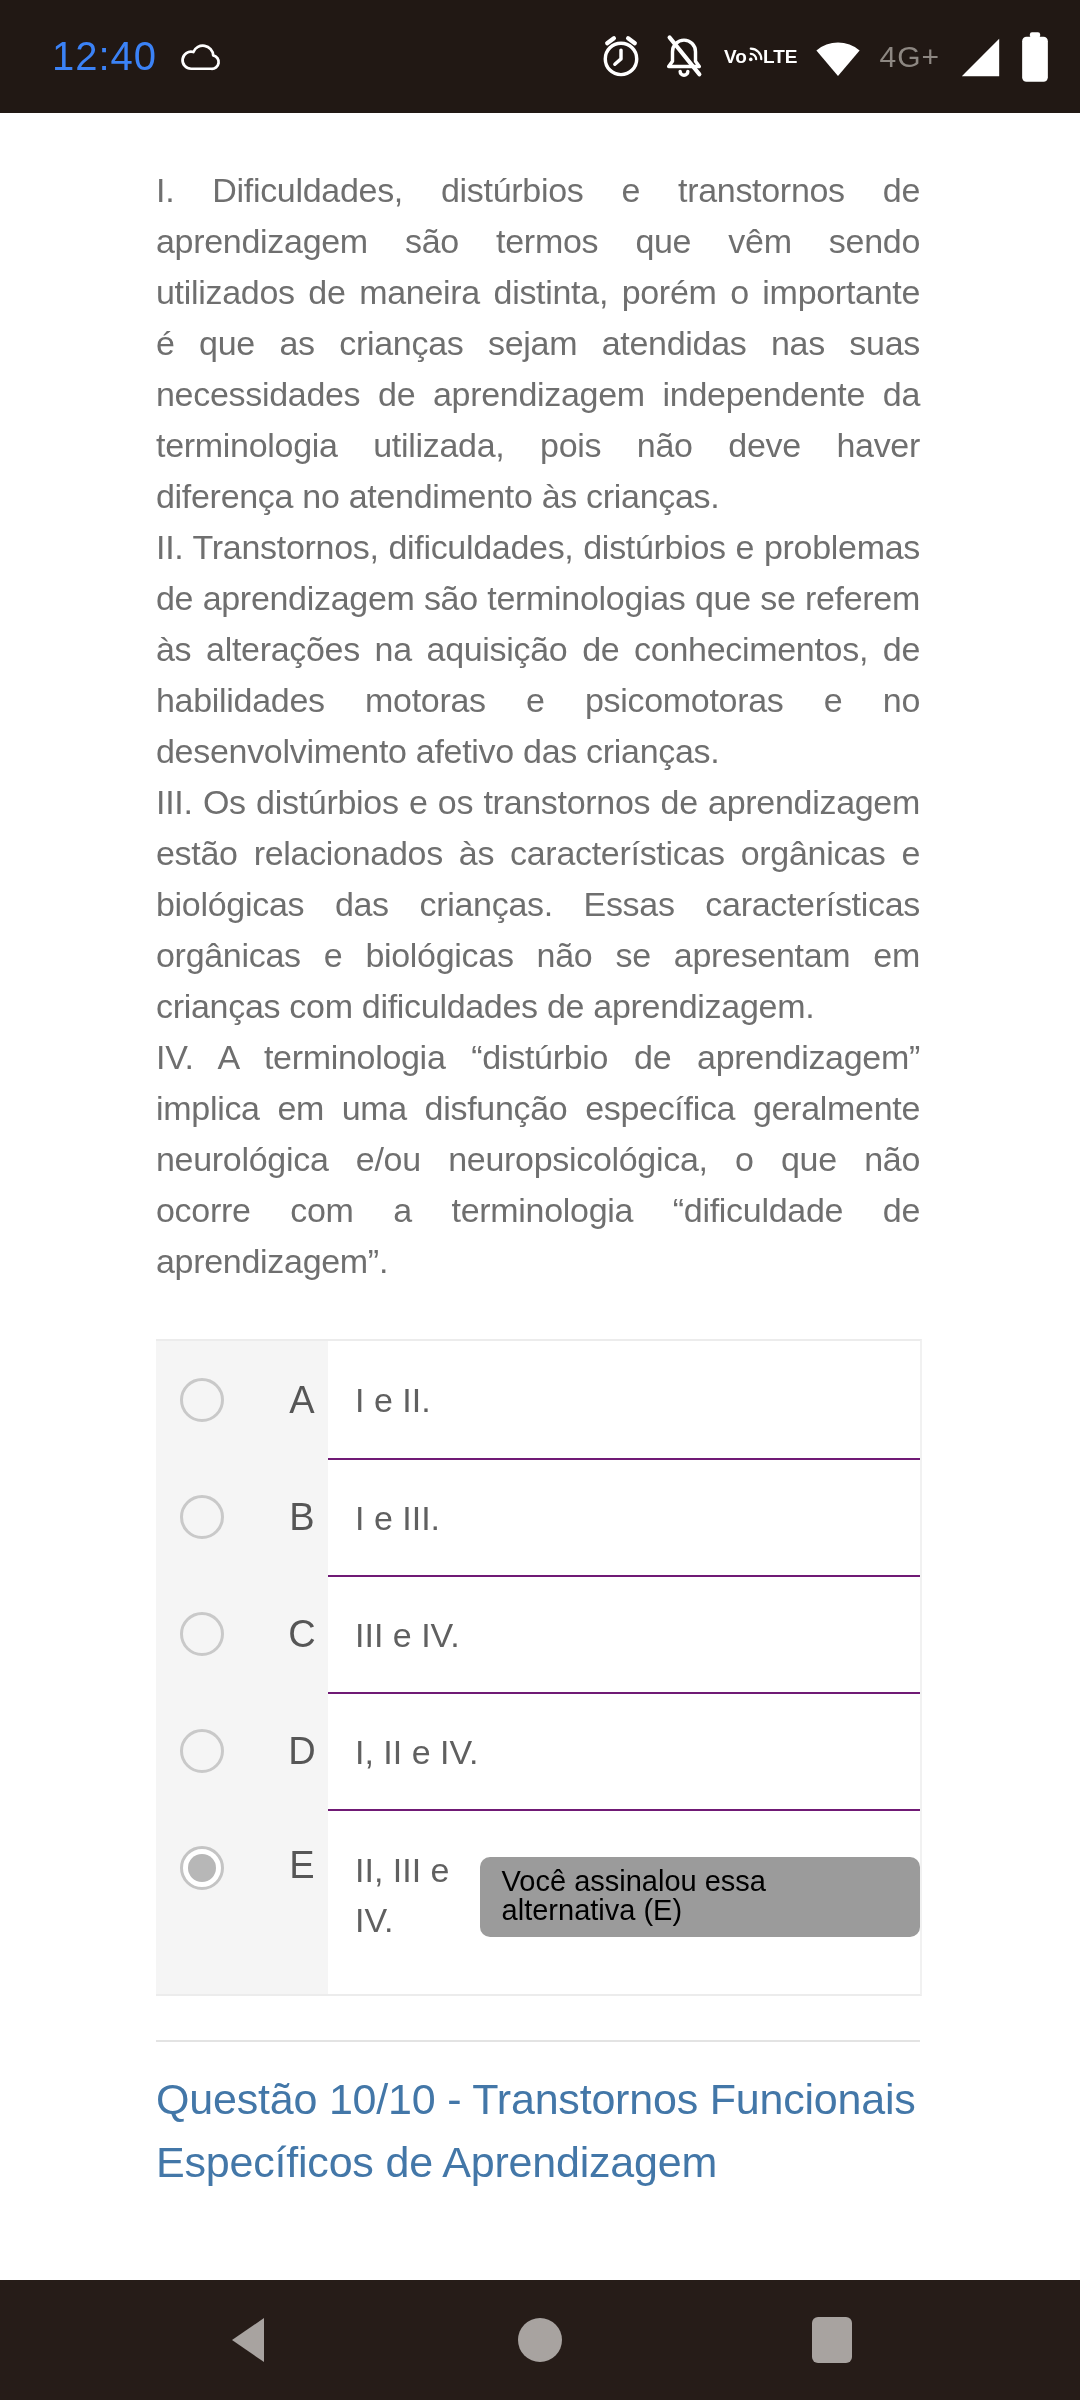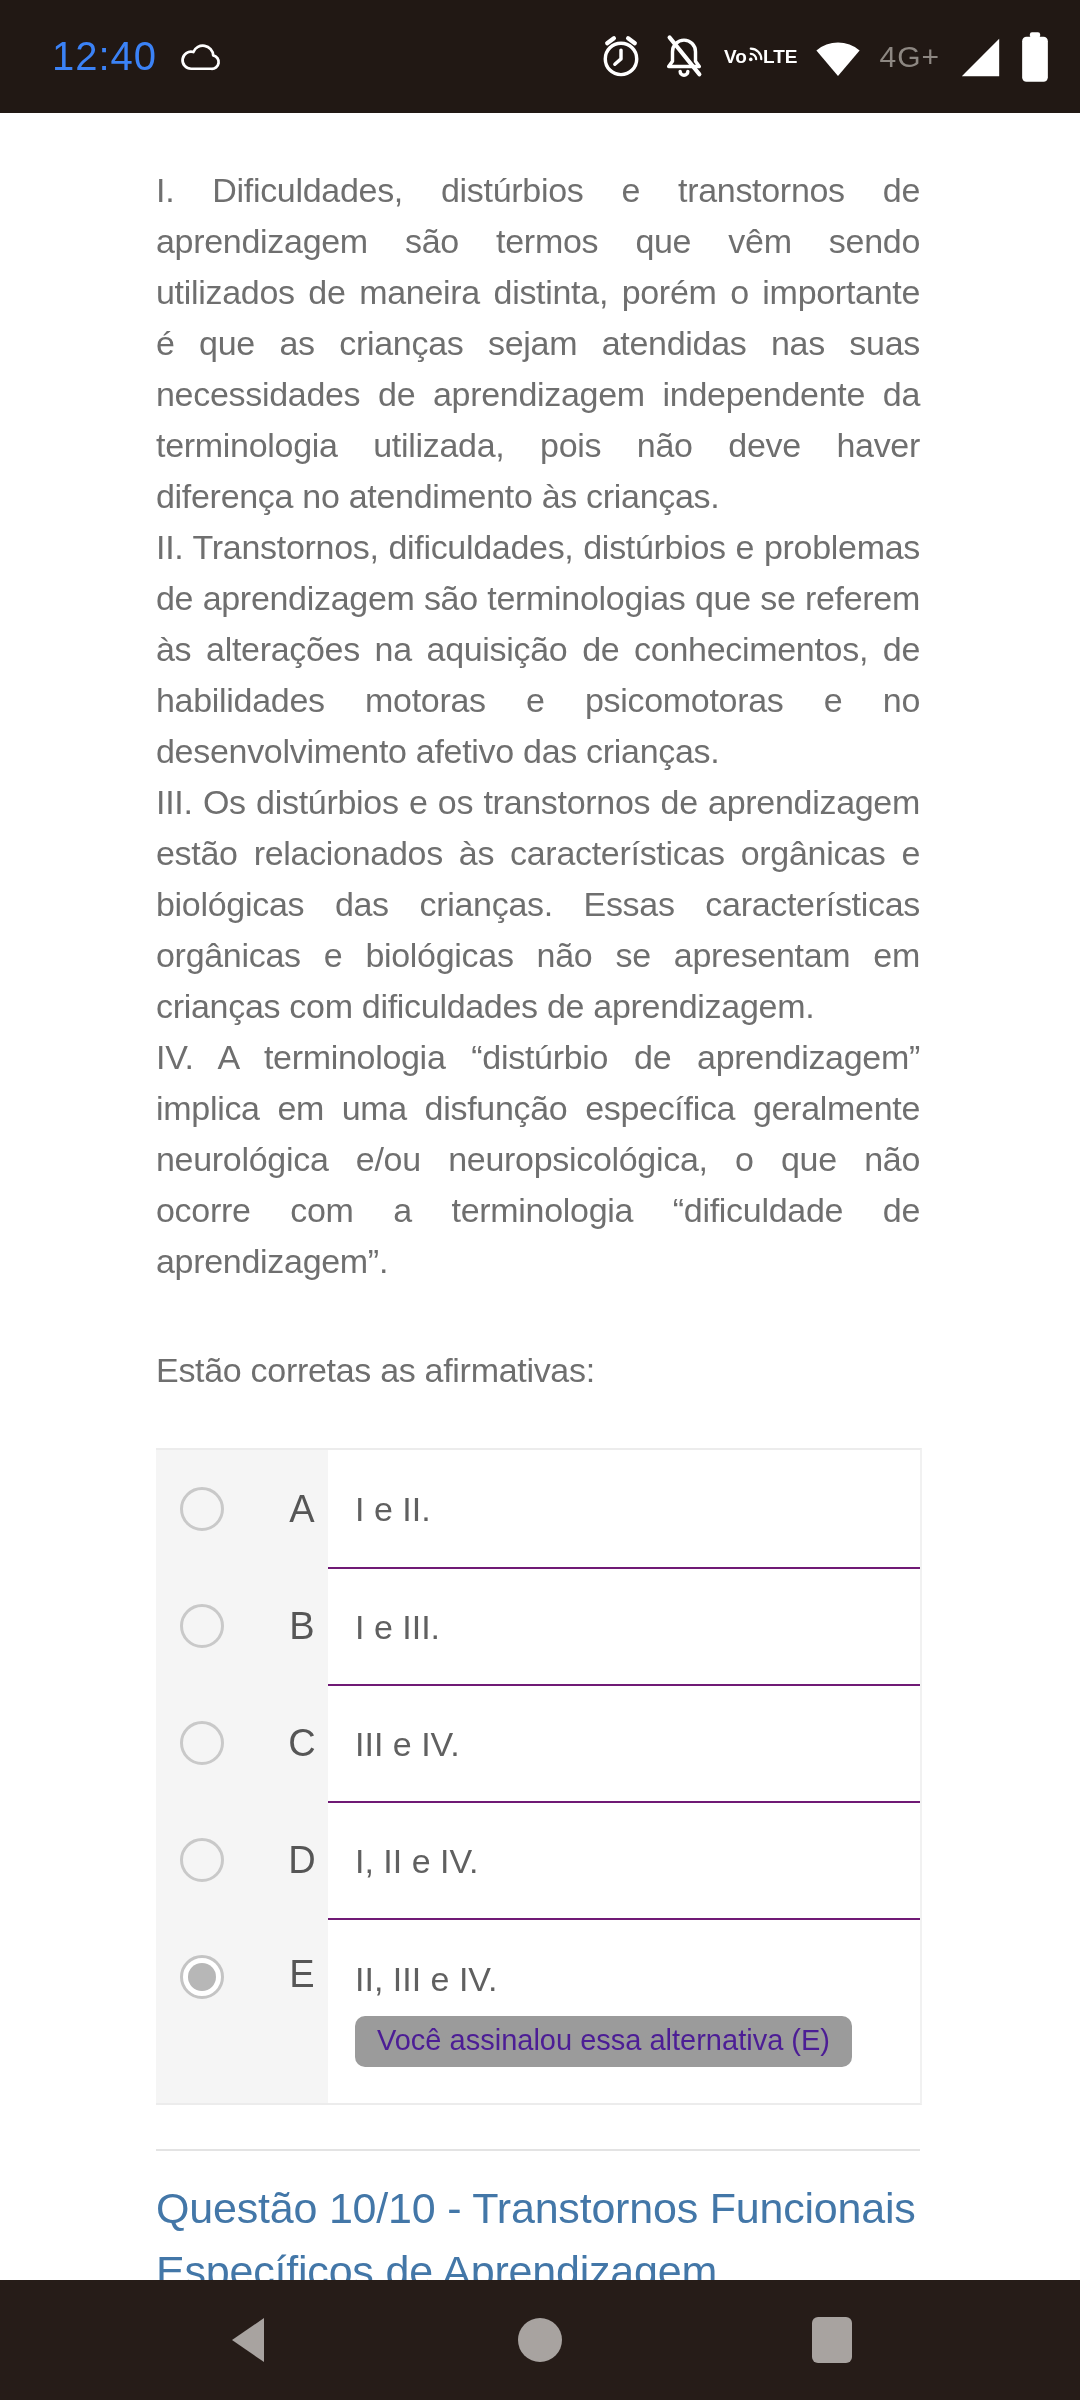--- a/index.html
+++ b/index.html
@@ -60,24 +60,24 @@
   .cell-right{
     flex:1;background:#ffffff;display:flex;align-items:center;
     box-sizing:border-box;padding-left:27px;border-top:2px solid #701a75;
   }
   .option-row:first-child .cell-right{border-top:none;}
   .opt-text{color:#606060;font-size:34px;line-height:50px;}
   
   .row-tall{min-height:185px;}
   .row-tall .cell-left{align-items:flex-start;padding-top:37px;}
   .row-tall .cell-right{
-    flex-direction:column;align-items:flex-start;justify-content:flex-start;padding-top:34px;
+    flex-direction:row;align-items:flex-start;justify-content:flex-start;padding-top:34px;
   }
   .answer-badge{
-    margin-top:12px;display:inline-block;background:#9b9b9b;color:#4c1d95;
+    margin-top:12px;display:inline-block;background:#9b9b9b;color:#000000;
     font-size:29px;line-height:1;padding:10px 22px 12px 22px;border-radius:10px;
   }
   .divider{height:2px;background:#e3e3e3;margin-top:44px;}
   .next-title{
     margin:26px 0 12px 0;color:#4377a8;font-weight:400;
     font-size:43px;line-height:63px;letter-spacing:-0.2px;
   }
   
   .nav-bar{
     position:absolute;bottom:0;left:0;width:1080px;height:120px;
@@ -132,21 +132,20 @@
     </svg>
   </div>
 </div>
 
 <div class="content">
   <p class="statement">I. Dificuldades, distúrbios e transtornos de aprendizagem são termos que vêm sendo utilizados de maneira distinta, porém o importante é que as crianças sejam atendidas nas suas necessidades de aprendizagem independente da terminologia utilizada, pois não deve haver diferença no atendimento às crianças.</p>
   <p class="statement">II. Transtornos, dificuldades, distúrbios e problemas de aprendizagem são terminologias que se referem às alterações na aquisição de conhecimentos, de habilidades motoras e psicomotoras e no desenvolvimento afetivo das crianças.</p>
   <p class="statement">III. Os distúrbios e os transtornos de aprendizagem estão relacionados às características orgânicas e biológicas das crianças. Essas características orgânicas e biológicas não se apresentam em crianças com dificuldades de aprendizagem.</p>
   <p class="statement">IV. A terminologia “distúrbio de aprendizagem” implica em uma disfunção específica geralmente neurológica e/ou neuropsicológica, o que não ocorre com a terminologia “dificuldade de aprendizagem”.</p>
 
-  <p class="prompt">Estão corretas as afirmativas:</p>
 
   <div class="options-table">
 
     <div class="option-row">
       <div class="cell-left">
         <span class="radio"></span>
         <span class="opt-letter">A</span>
       </div>
       <div class="cell-right">
         <span class="opt-text">I e II.</span>

